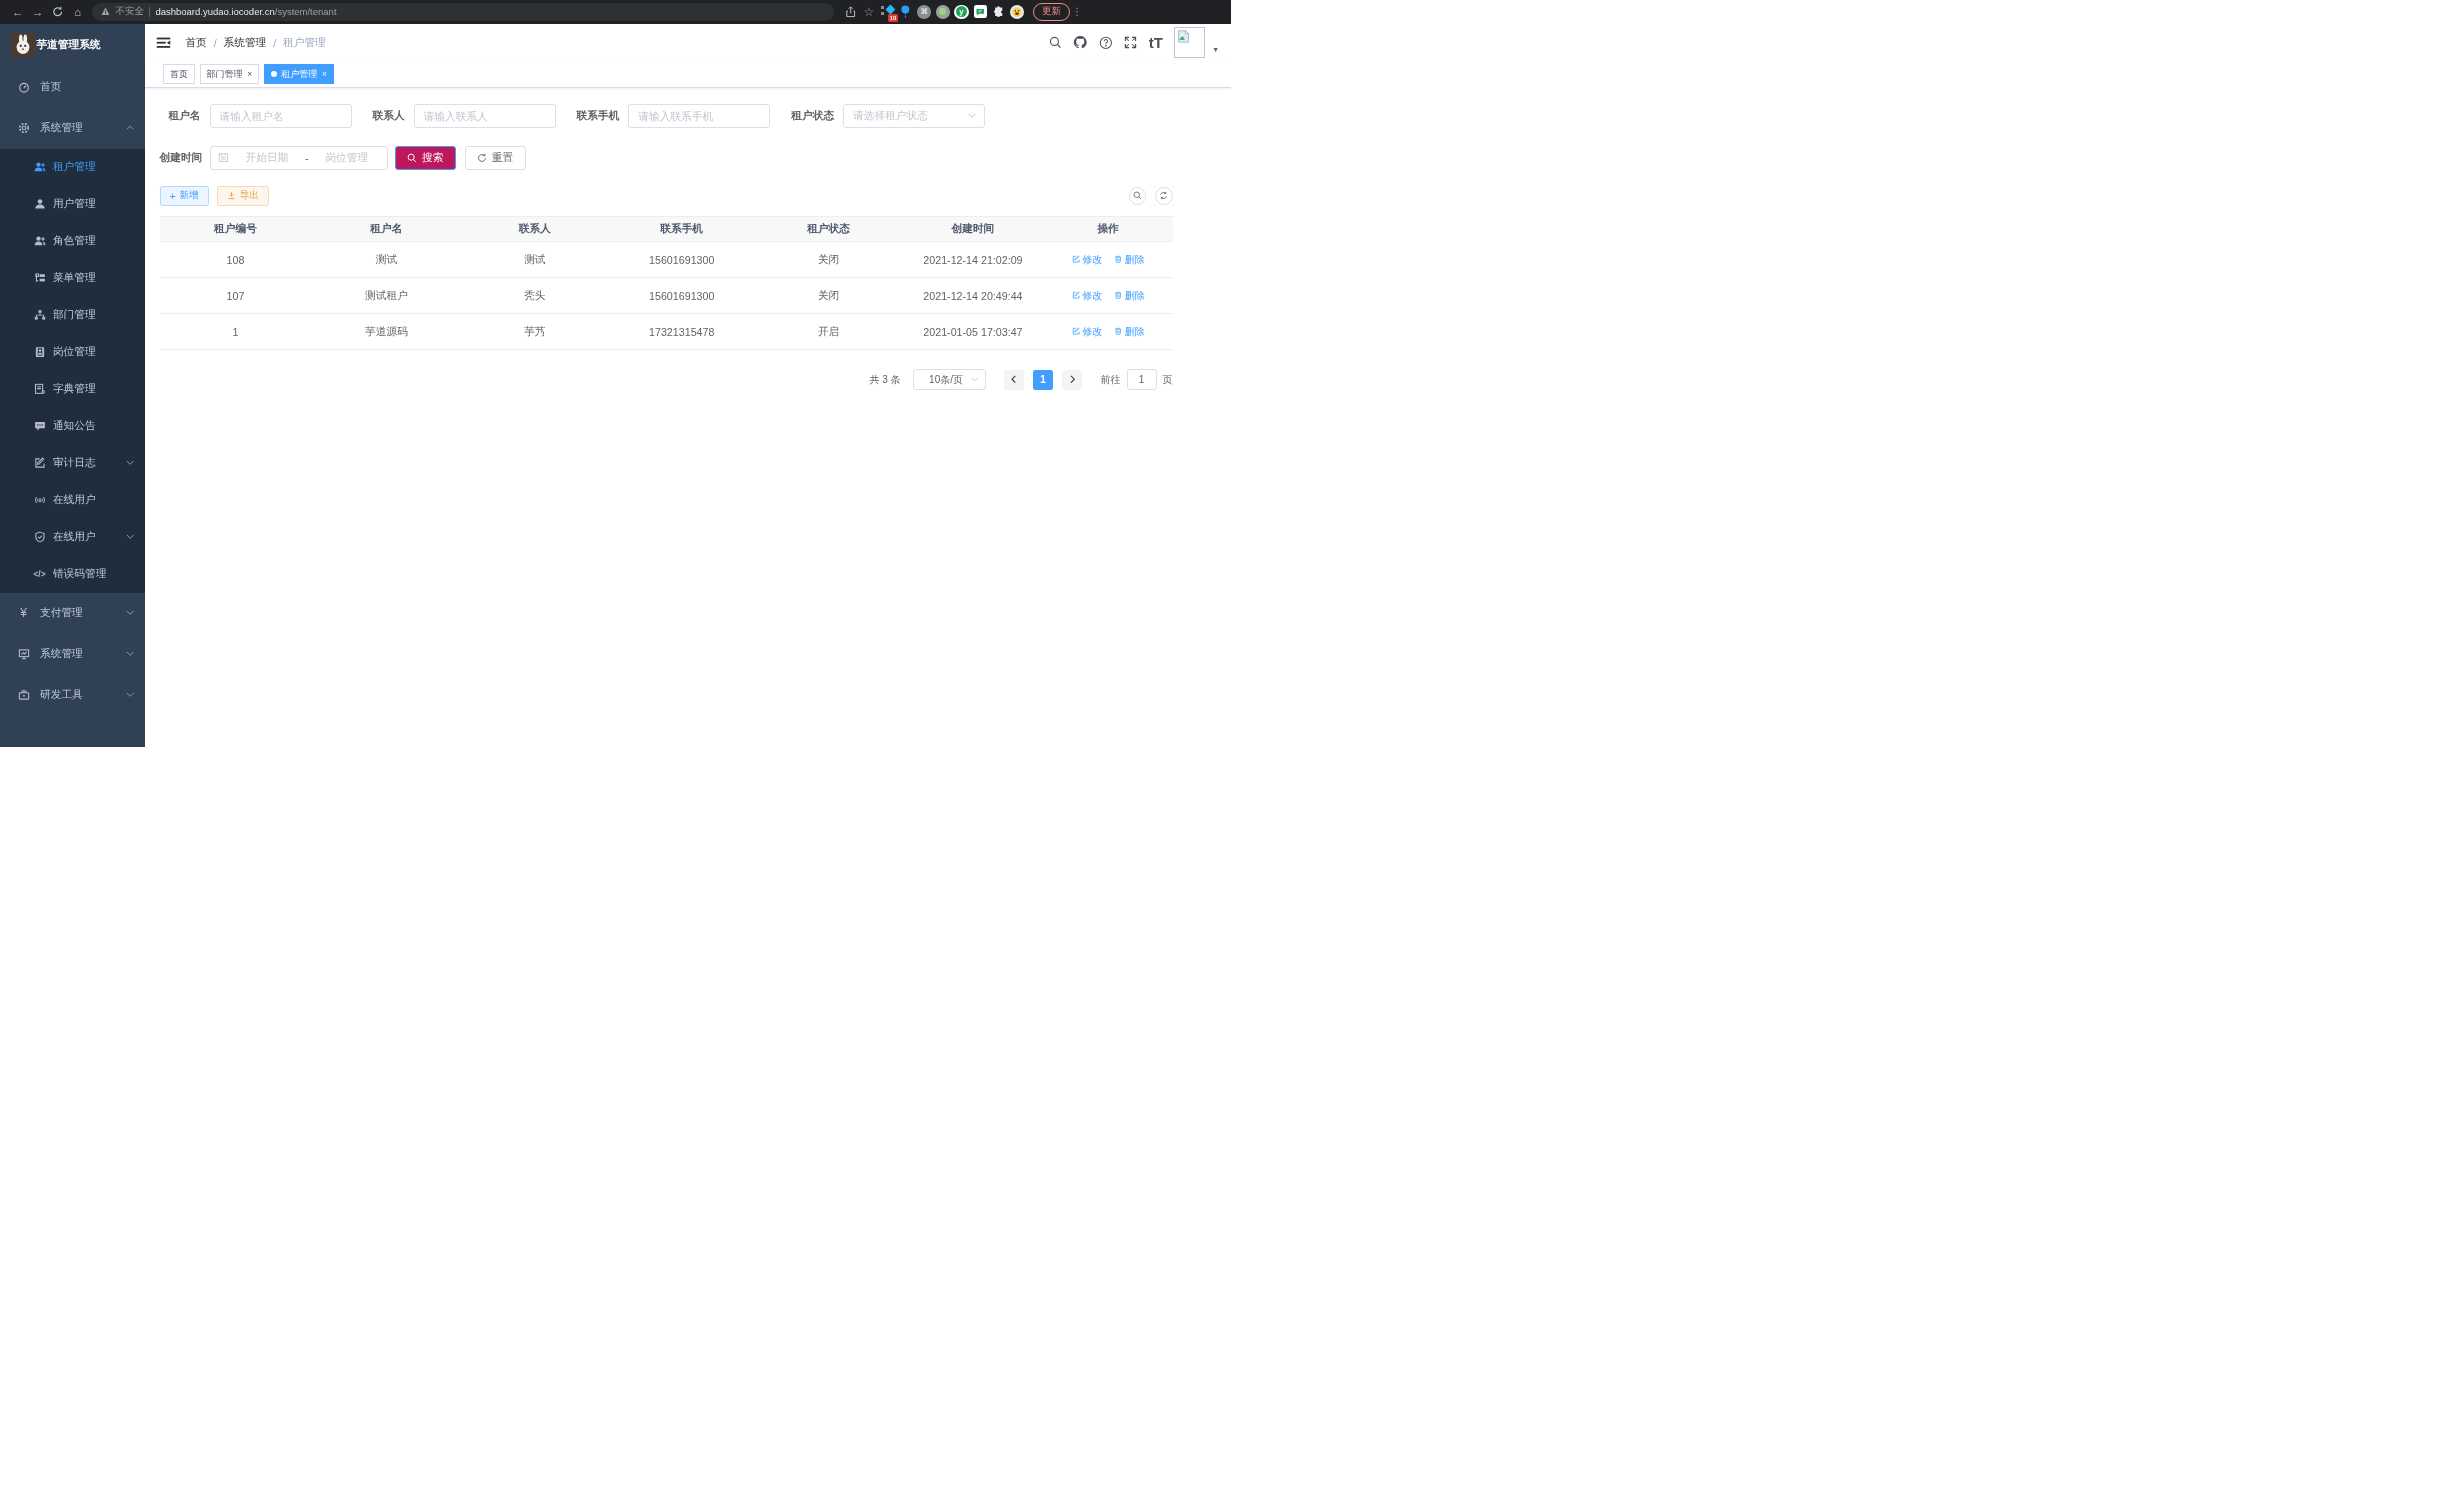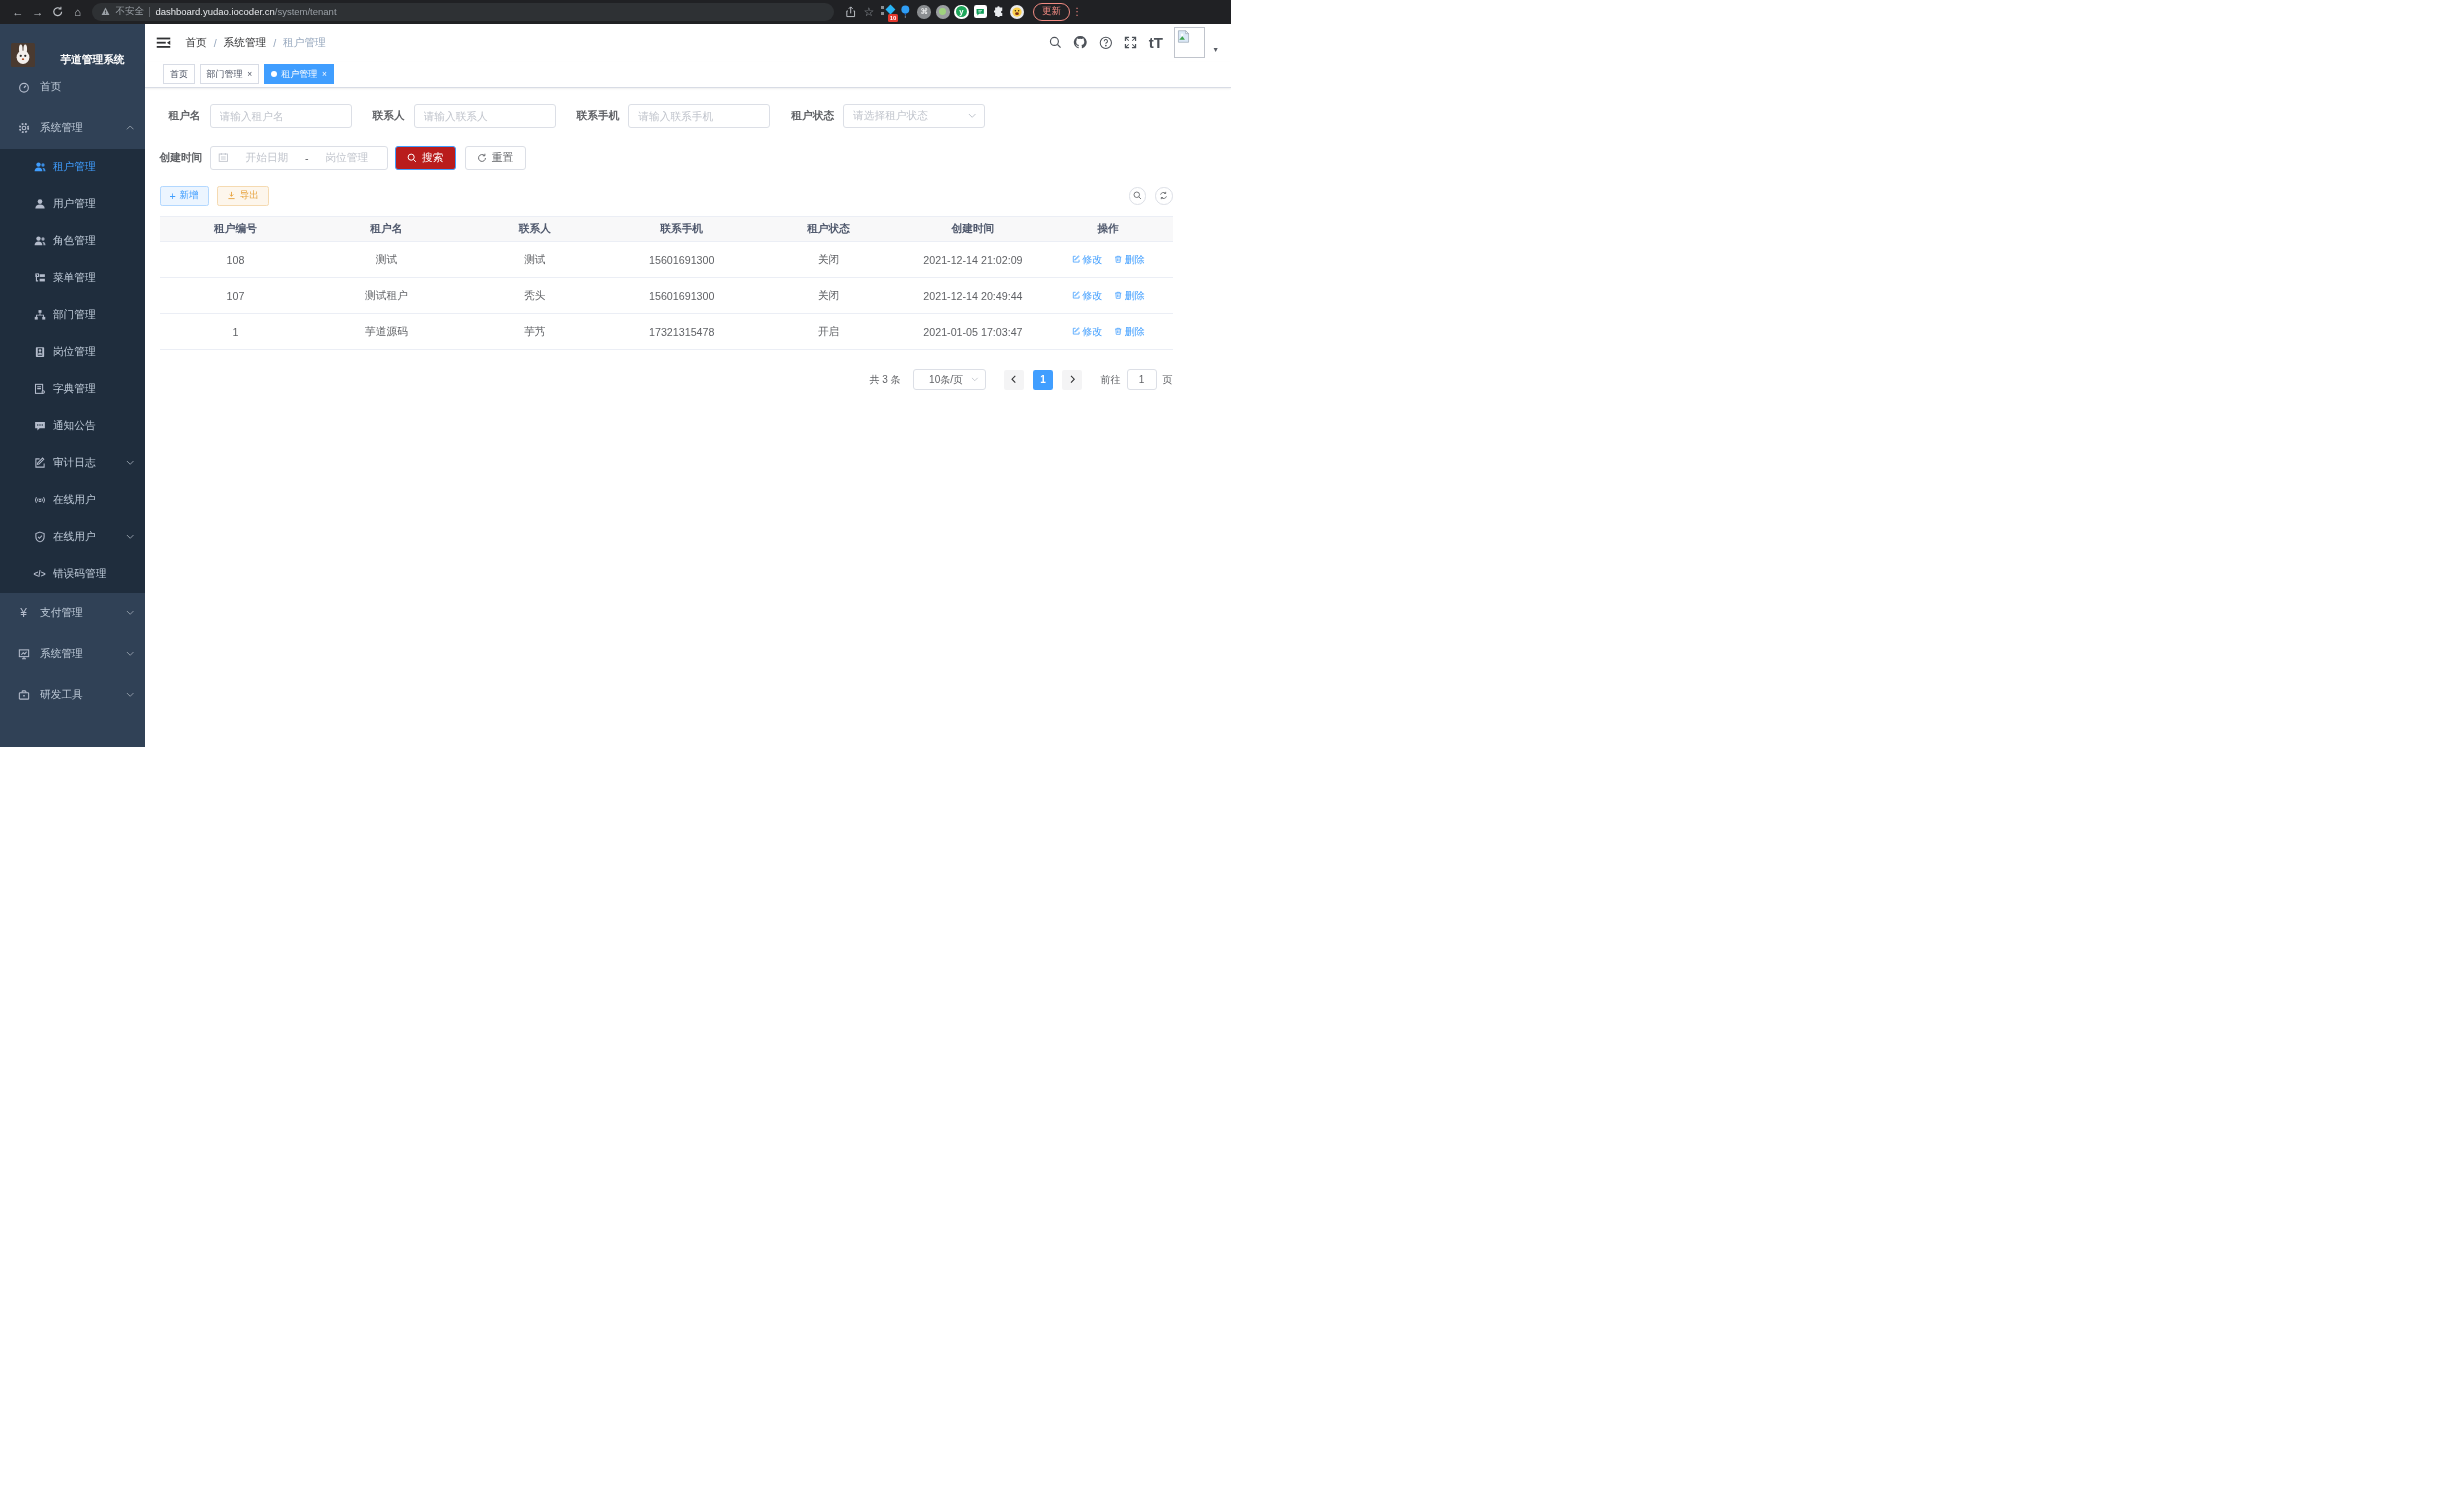--- a/index.html
+++ b/index.html
@@ -35,21 +35,21 @@
   .circle-emoji { width:14.5px; height:14.5px; border-radius:50%; background:#e8eaed; display:flex; align-items:center; justify-content:center; }
   .update-btn { border:1.1px solid #f28b82; color:#f28b82; border-radius:10px; font-size:9.5px;
     padding:1.5px 8.4px; margin:0 1.5px 0 6px; cursor:pointer; white-space:nowrap; }
   .kebab { color:#f28b82; font-size:10px; letter-spacing:0; width:10.7px; text-align:center; cursor:pointer; }
 
   
   .app { flex:1; display:flex; min-height:0; }
 
   
   .sidebar { width:145px; background:#304156; color:#bfcbd9; flex:0 0 auto; display:flex; flex-direction:column; }
-  .logo { height:43px; display:flex; align-items:flex-end; padding-left:11.4px; gap:25px; }
+  .logo { height:43px; display:flex; align-items:center; padding-left:11.4px; gap:1px; }
   .logo-title { color:#fff; font-weight:700; font-size:10.7px; white-space:nowrap; }
   .mi { height:41px; display:flex; align-items:center; padding:0 10.7px 0 17px; gap:10px; font-size:10.7px; cursor:pointer; }
   .mi .lbl { flex:1; white-space:nowrap; }
   .mi .mic { width:13px; display:flex; justify-content:center; color:#b4bccc; }
   .submenu { background:#1f2d3d; }
   .smi { height:37px; display:flex; align-items:center; padding:0 10.7px 0 33px; gap:6.9px; font-size:10.7px; cursor:pointer; }
   .smi .mic { width:13px; display:flex; justify-content:center; color:#b4bccc; }
   .smi .lbl { flex:1; white-space:nowrap; }
   .smi.active { color:#409eff; }
   .smi.active .mic { color:#409eff; }
@@ -91,21 +91,21 @@
   .fselect { width:142px; height:24px; border:0.8px solid #dcdfe6; border-radius:3px; padding:0 7.6px 0 9px;
     display:flex; align-items:center; font-size:10.7px; color:#c0c4cc; cursor:pointer; }
   .fselect .ph { flex:1; }
   .drange { width:178px; height:24px; border:0.8px solid #dcdfe6; border-radius:3px; display:flex;
     align-items:center; padding:0 7.6px; gap:6px; font-size:10.7px; color:#c0c4cc; }
   .drange .dph { flex:1; text-align:center; }
   .drange .dsep { color:#606266; }
   .btn { height:24px; border-radius:3px; display:inline-flex; align-items:center; justify-content:center;
     gap:4.6px; font-size:10.7px; cursor:pointer; border:0.8px solid #dcdfe6; background:#fff; color:#606266;
     padding:0 11.4px; font-family:inherit; }
-  .btn.primary { background:#b91c1c; border-color:#409eff; color:#fff; margin-left:7.6px; margin-right:9px; }
+  .btn.primary { background:#be185d; border-color:#409eff; color:#fff; margin-left:7.6px; margin-right:9px; }
   .toolbar { display:flex; align-items:center; margin-bottom:10px; width:1013px; }
   .btn-mini { height:20.6px; border-radius:2.3px; font-size:9.5px; display:inline-flex; align-items:center;
     gap:3.8px; padding:0 9px; cursor:pointer; }
   .btn-add { background:#ecf5ff; border:0.8px solid #b3d8ff; color:#409eff; margin-right:8.4px; }
   .btn-export { background:#fdf6ec; border:0.8px solid #f5dab1; color:#e6a23c; }
   .tb-right { margin-left:auto; display:flex; gap:9px; }
   .circ-btn { width:17.5px; height:17.5px; border-radius:50%; border:0.8px solid #dcdfe6; background:#fff;
     display:flex; align-items:center; justify-content:center; color:#606266; cursor:pointer; }
 
   

